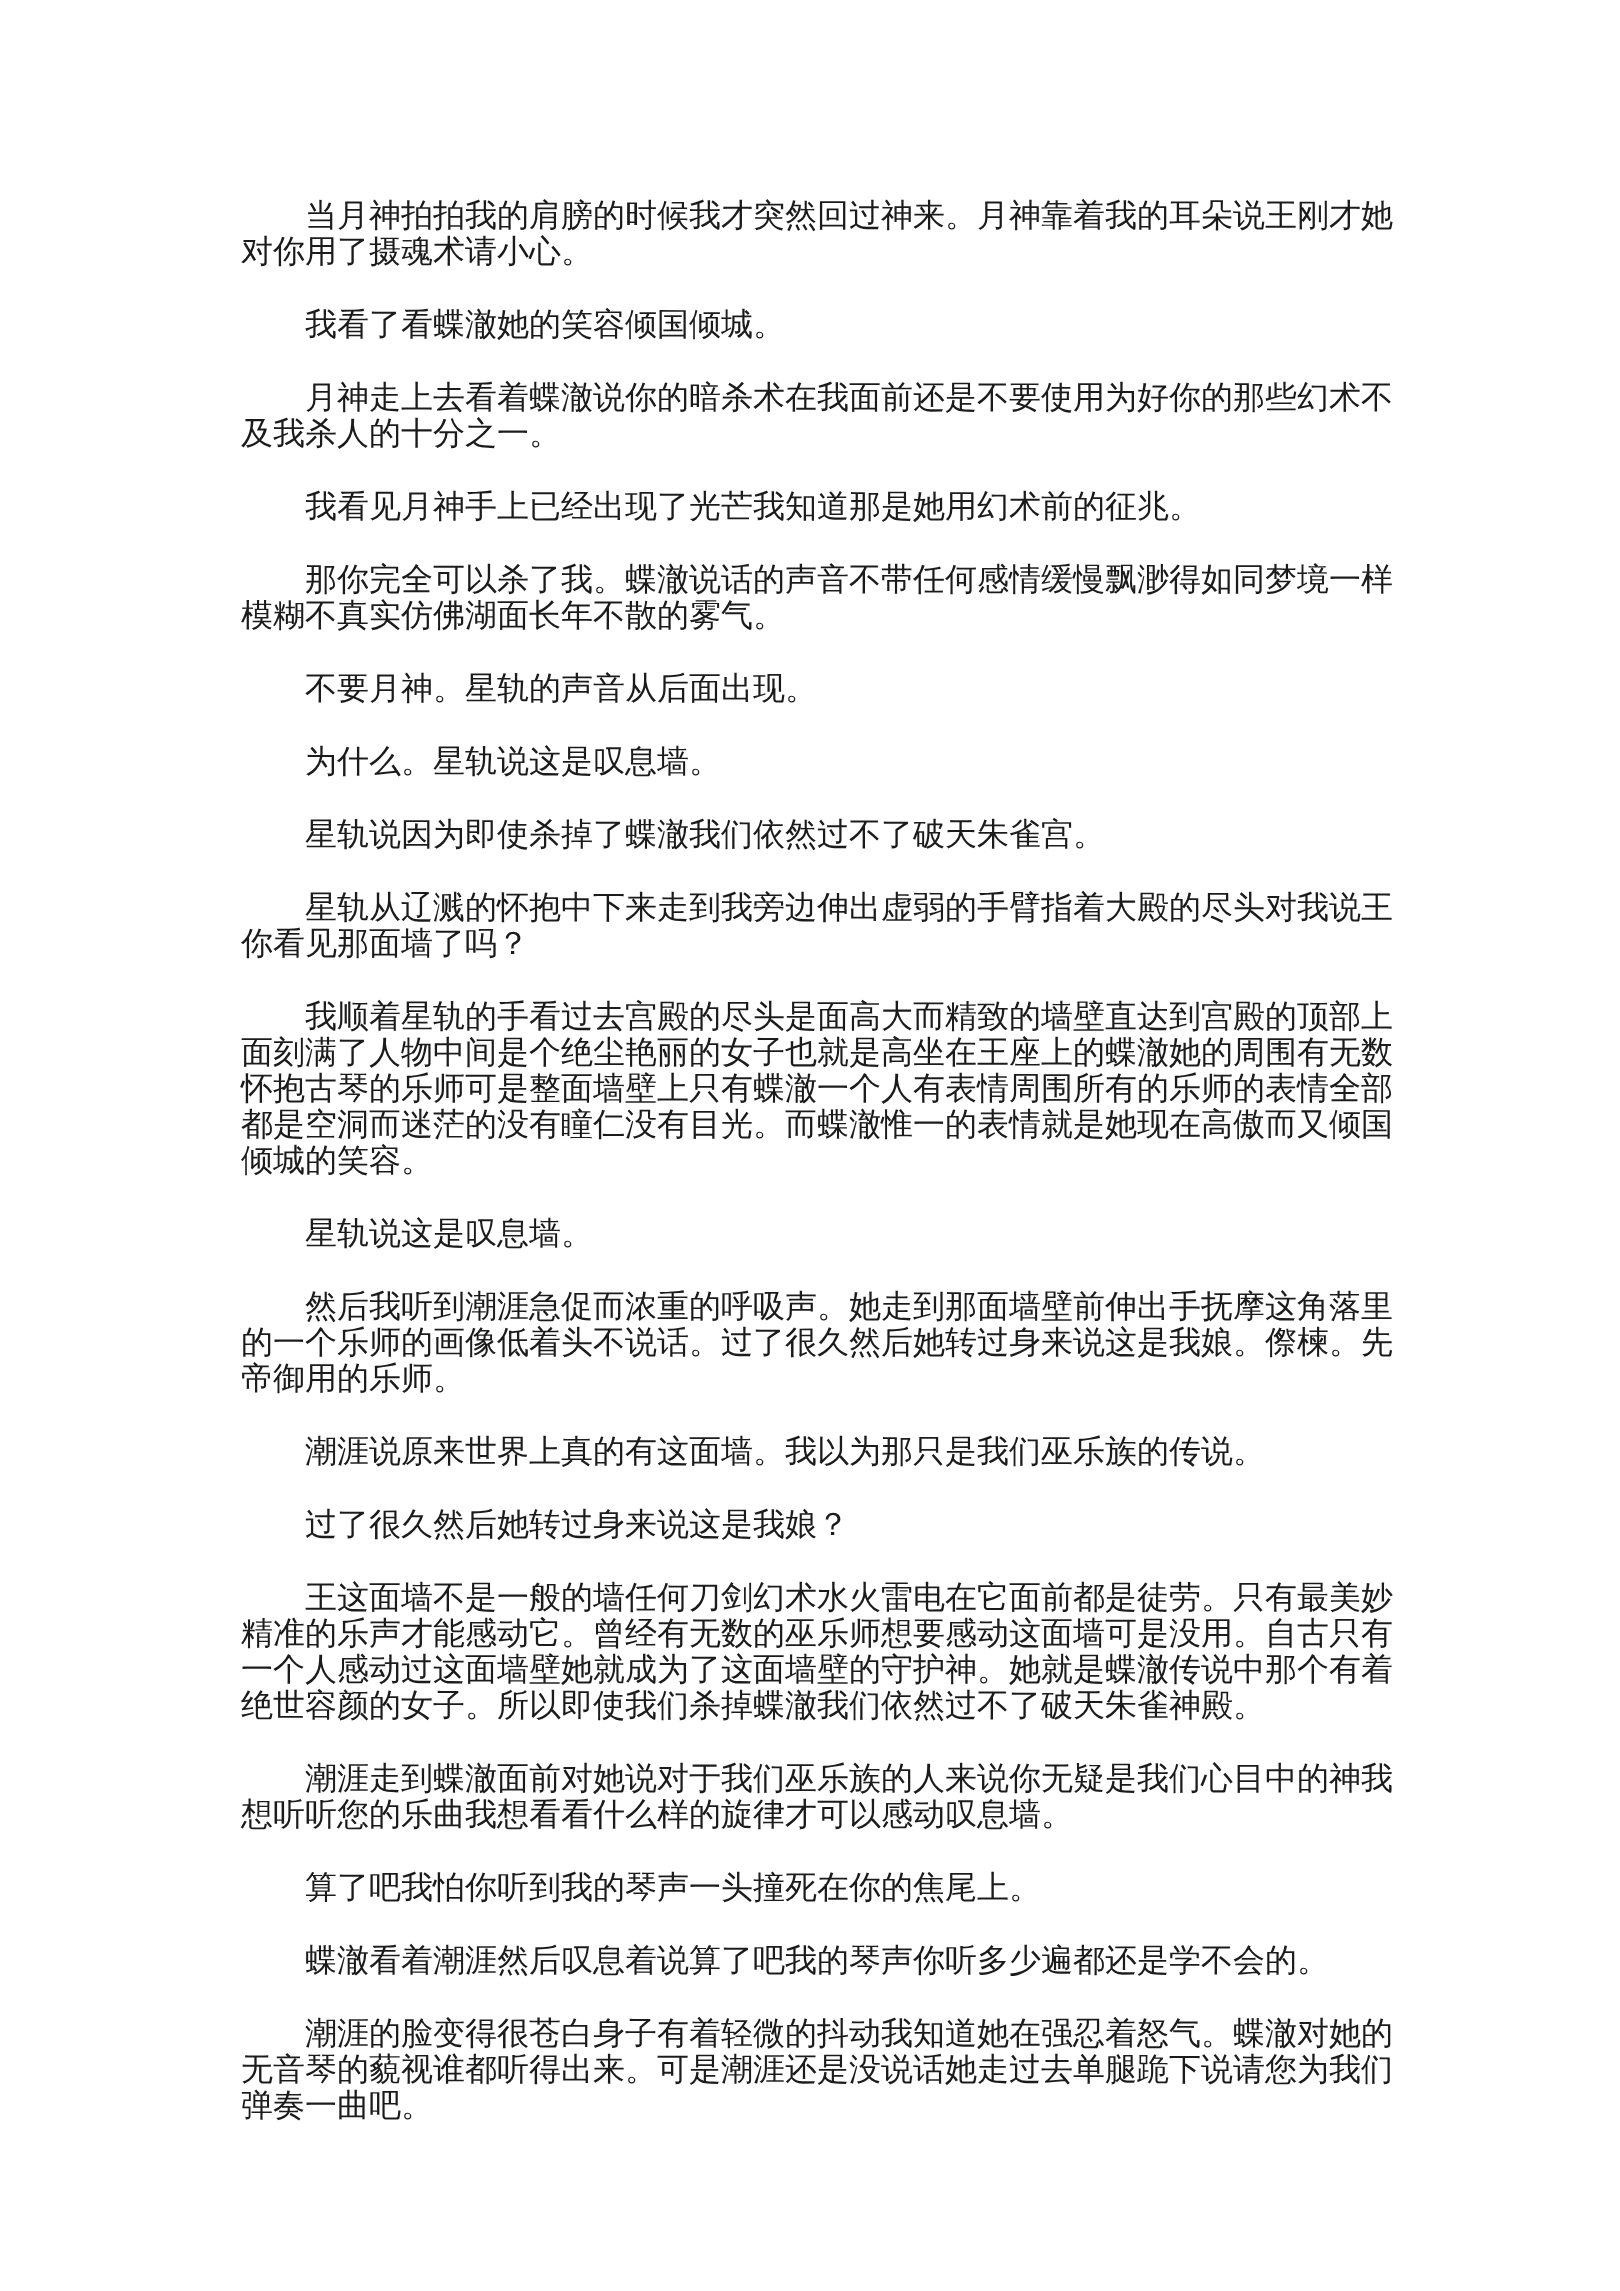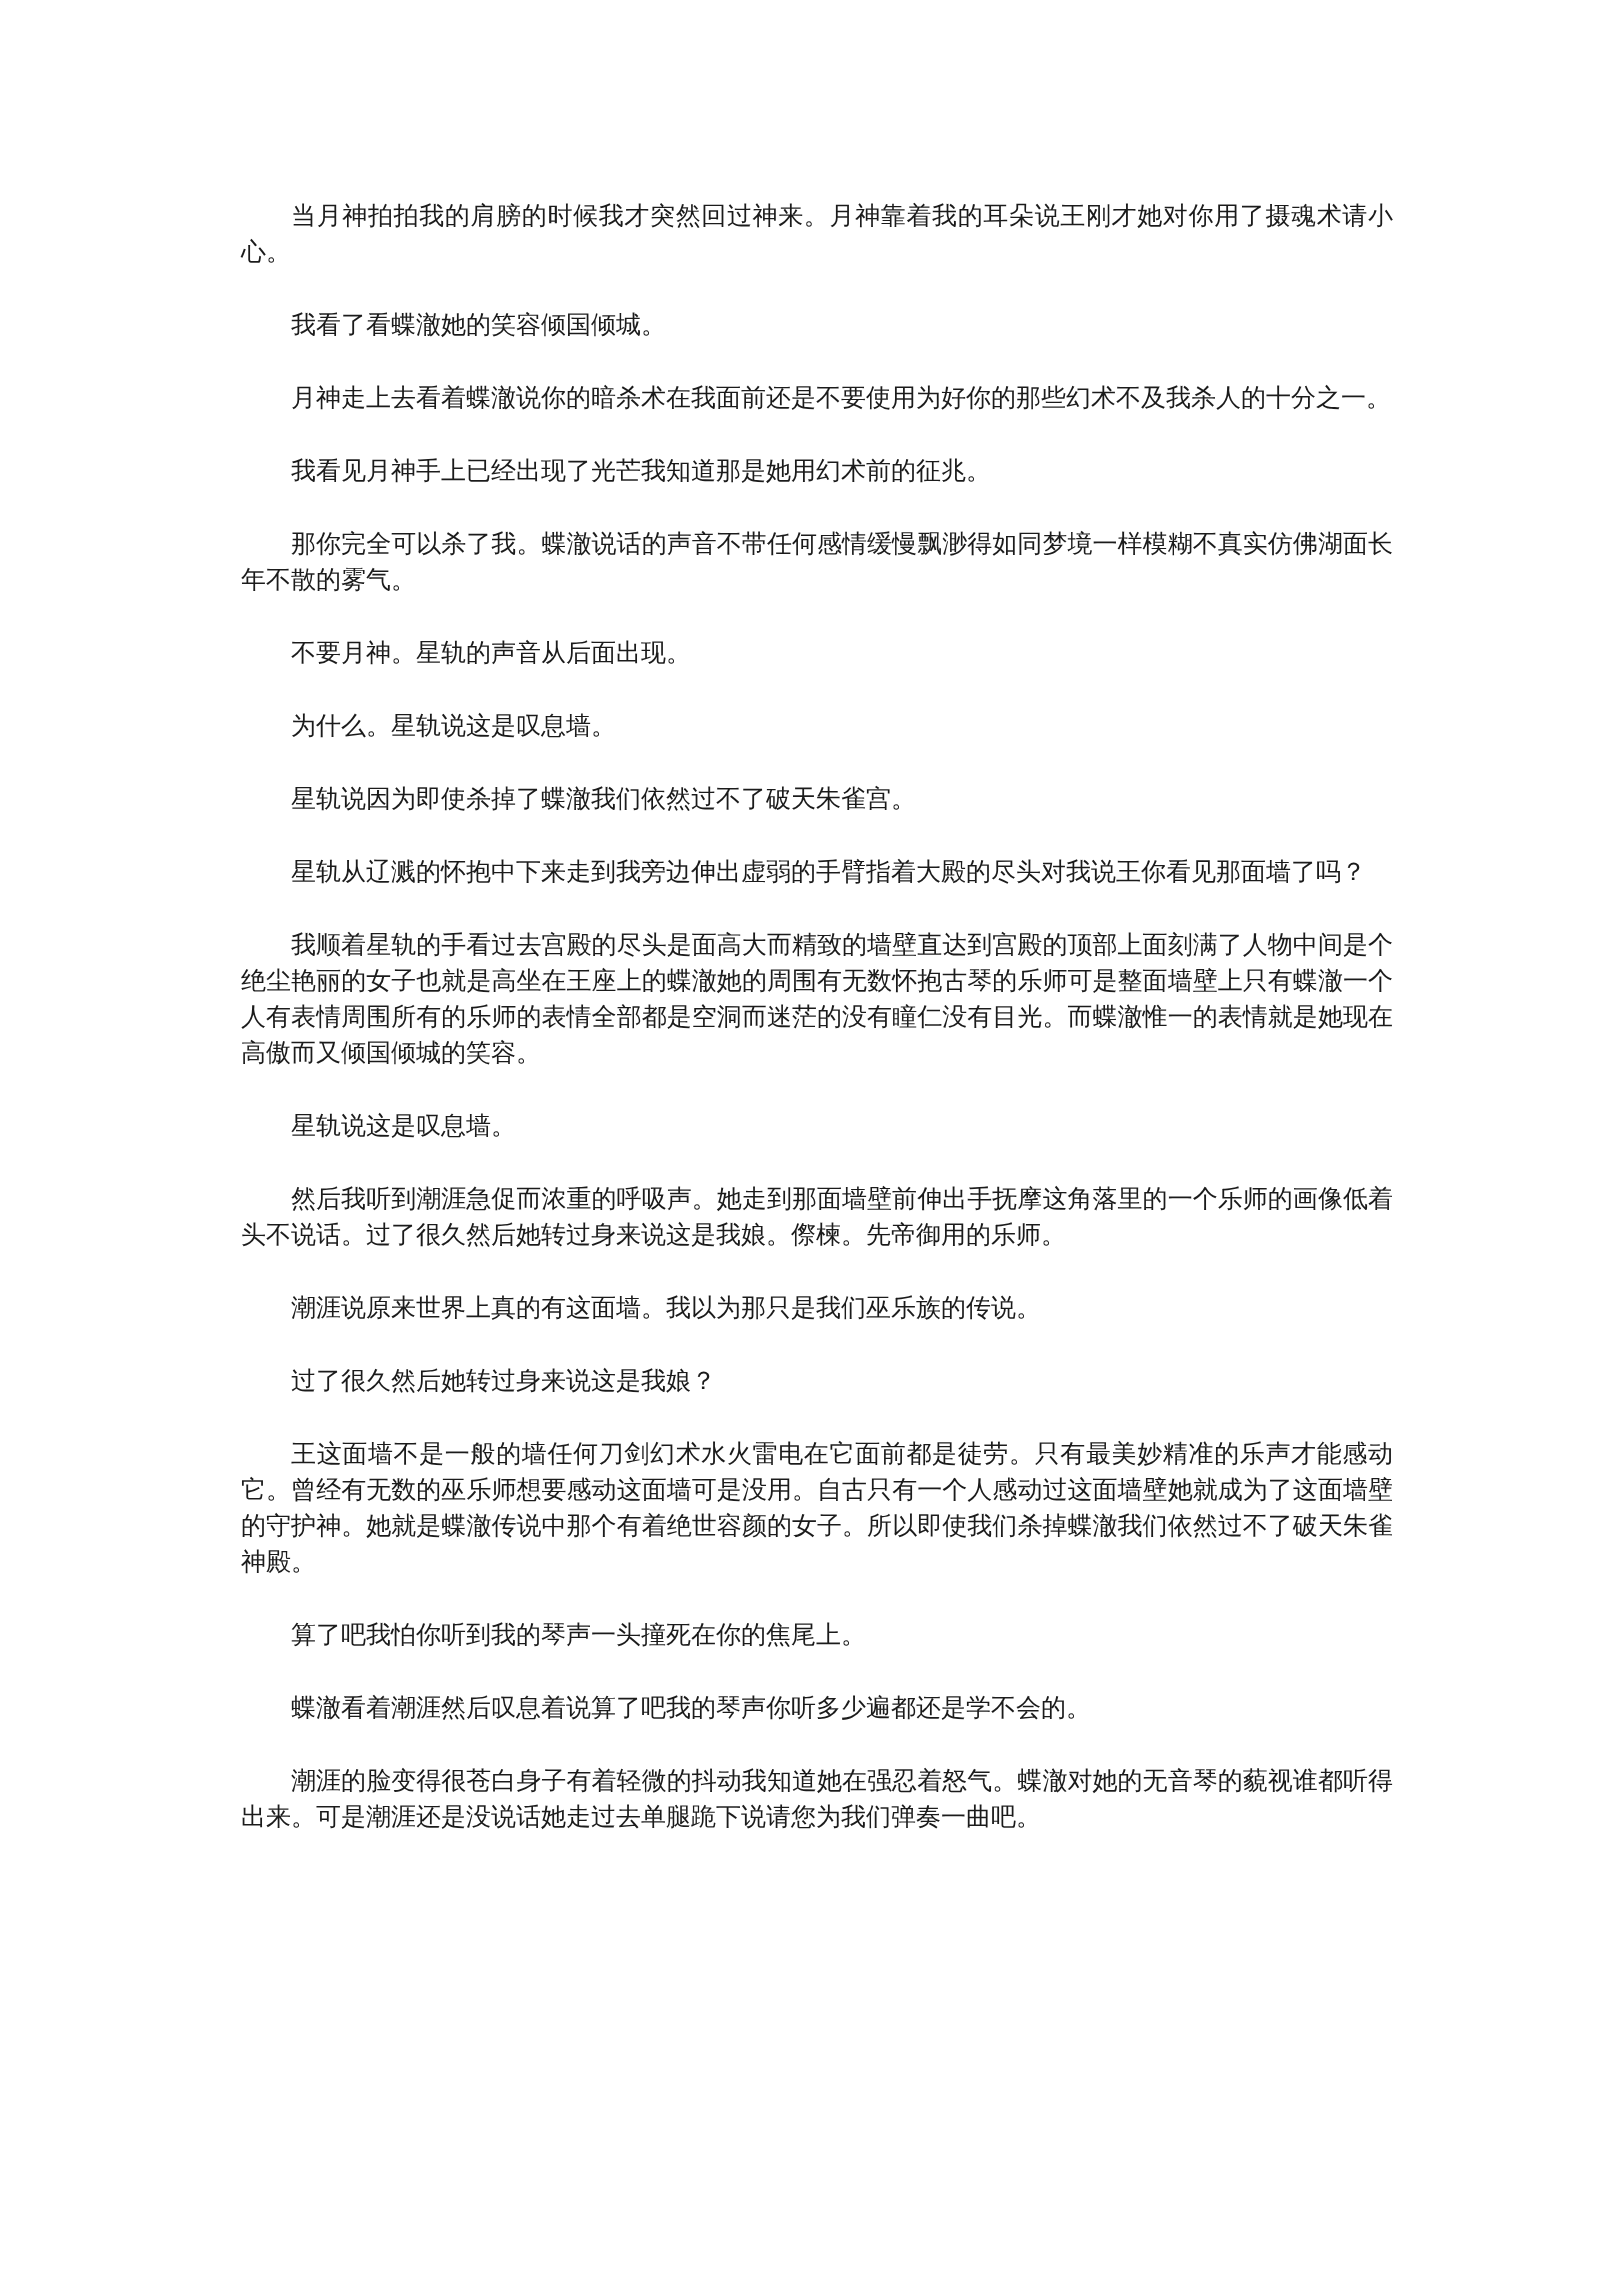--- a/index.html
+++ b/index.html
@@ -13,22 +13,22 @@
     width: 1620px;
     height: 2292px;
     margin: 0 auto;
     background: #ffffff;
     overflow: hidden;
     box-sizing: border-box;
     padding: 197px 228px 0 241px;
   }
   .textblock {
     width: 1152px;
-    font-family: Liberation Sans, sans-serif;
-    font-size: 25px;
+    font-family: Liberation Serif, serif;
+    font-size: 32px;
     line-height: 36px;
     color: #1b1b1b;
     text-align: justify;
     text-justify: inter-ideograph;
   }
   .textblock p {
     margin: 0 0 37px 0;
     padding: 0;
     text-indent: 2em;
     word-break: break-all;
@@ -47,18 +47,19 @@
     <p>不要月神。星轨的声音从后面出现。</p>
     <p>为什么。星轨说这是叹息墙。</p>
     <p>星轨说因为即使杀掉了蝶澈我们依然过不了破天朱雀宫。</p>
     <p>星轨从辽溅的怀抱中下来走到我旁边伸出虚弱的手臂指着大殿的尽头对我说王你看见那面墙了吗？</p>
     <p>我顺着星轨的手看过去宫殿的尽头是面高大而精致的墙壁直达到宫殿的顶部上面刻满了人物中间是个绝尘艳丽的女子也就是高坐在王座上的蝶澈她的周围有无数怀抱古琴的乐师可是整面墙壁上只有蝶澈一个人有表情周围所有的乐师的表情全部都是空洞而迷茫的没有瞳仁没有目光。而蝶澈惟一的表情就是她现在高傲而又倾国倾城的笑容。</p>
     <p>星轨说这是叹息墙。</p>
     <p>然后我听到潮涯急促而浓重的呼吸声。她走到那面墙壁前伸出手抚摩这角落里的一个乐师的画像低着头不说话。过了很久然后她转过身来说这是我娘。傺楝。先帝御用的乐师。</p>
     <p>潮涯说原来世界上真的有这面墙。我以为那只是我们巫乐族的传说。</p>
     <p>过了很久然后她转过身来说这是我娘？</p>
     <p>王这面墙不是一般的墙任何刀剑幻术水火雷电在它面前都是徒劳。只有最美妙精准的乐声才能感动它。曾经有无数的巫乐师想要感动这面墙可是没用。自古只有一个人感动过这面墙壁她就成为了这面墙壁的守护神。她就是蝶澈传说中那个有着绝世容颜的女子。所以即使我们杀掉蝶澈我们依然过不了破天朱雀神殿。</p>
+    <p>潮涯走到蝶澈面前对她说对于我们巫乐族的人来说你无疑是我们心目中的神我想听听您的乐曲我想看看什么样的旋律才可以感动叹息墙。</p>
     <p>算了吧我怕你听到我的琴声一头撞死在你的焦尾上。</p>
     <p>蝶澈看着潮涯然后叹息着说算了吧我的琴声你听多少遍都还是学不会的。</p>
     <p>潮涯的脸变得很苍白身子有着轻微的抖动我知道她在强忍着怒气。蝶澈对她的无音琴的藐视谁都听得出来。可是潮涯还是没说话她走过去单腿跪下说请您为我们弹奏一曲吧。</p>
   </div>
 </div>
 
 
 </body></html>

